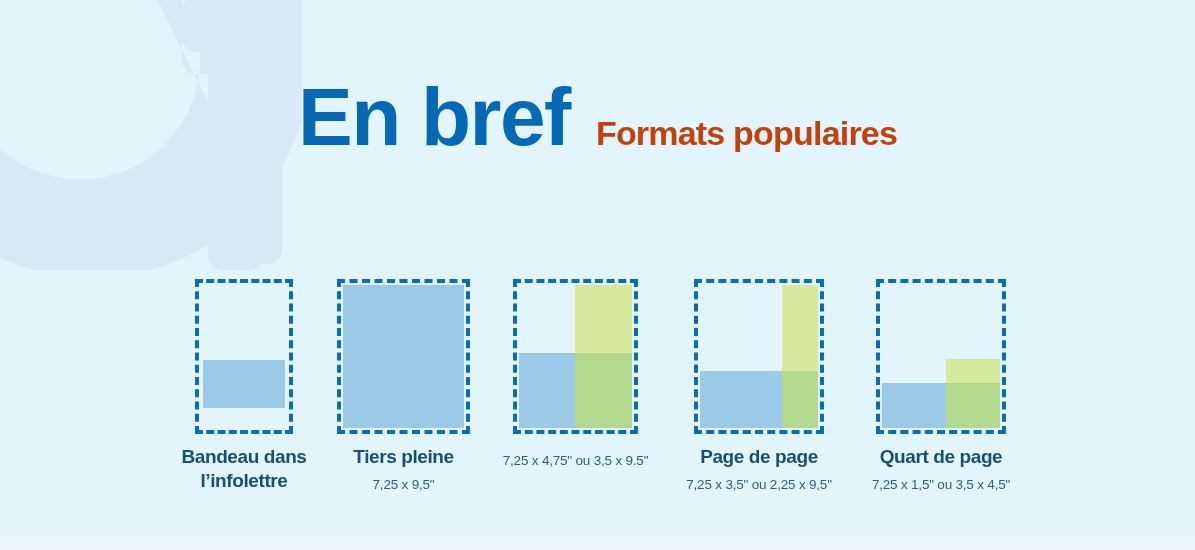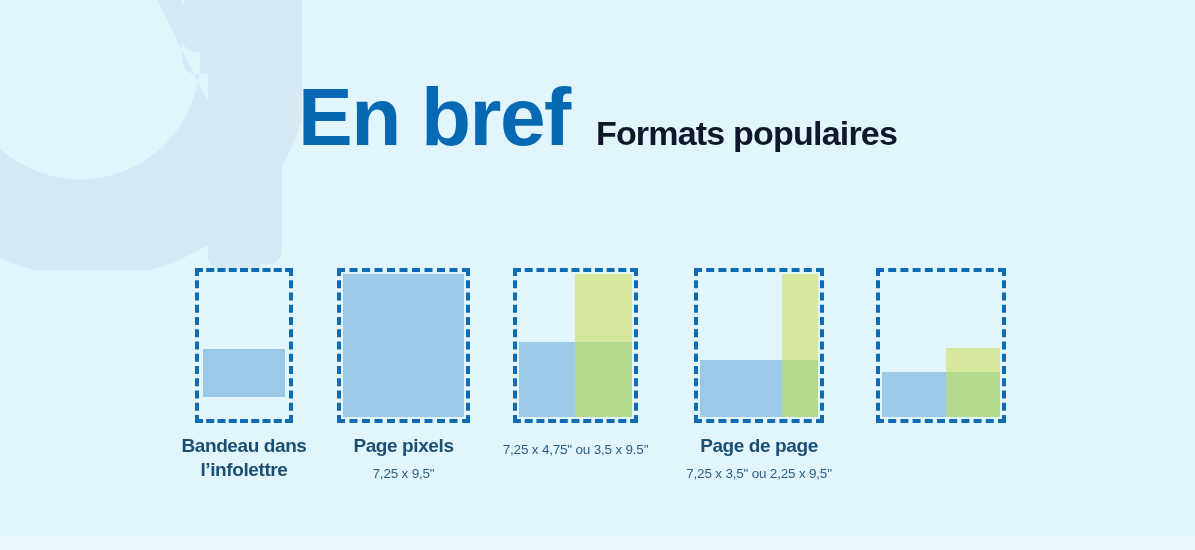--- a/index.html
+++ b/index.html
@@ -56,36 +56,36 @@
     font-size: 82px;
     font-weight: bold;
     color: #0769b3;
     letter-spacing: -1.5px;
     line-height: 1;
     white-space: nowrap;
   }
   #subtitle {
     font-size: 34px;
     font-weight: bold;
-    color: #0f172a;
+    color: #c2410c;
     letter-spacing: -0.8px;
     margin-left: 26px;
     white-space: nowrap;
   }
 
   
   #formats {
     position: absolute;
     left: 0;
     top: 268px;
     width: 1195px;
   }
   .format-item {
     position: absolute;
-    top: 0;
+    top: 11px;
   }
   .format-box {
     position: relative;
     border: 4px dashed #0d6cb4;
     box-sizing: border-box;
     background: transparent;
   }
   .fill {
     position: absolute;
   }
@@ -145,21 +145,21 @@
       <div class="caption" style="top:166px; width:190px;">
         <div class="caption-name wrap">Bandeau dans l’infolettre</div>
       </div>
     </div>
 
     <div class="format-item" style="left:337px; width:133px;">
       <div class="format-box" style="width:133px; height:155px;">
         <div class="fill fill-blue" style="left:2px; right:2px; top:2px; bottom:2px;"></div>
       </div>
       <div class="caption" style="top:166px;">
-        <div class="caption-name">Page pixels</div>
+        <div class="caption-name">Tiers pleine</div>
         <div class="caption-dims">7,25 x 9,5"</div>
       </div>
     </div>
 
     <div class="format-item" style="left:513px; width:125px;">
       <div class="format-box" style="width:125px; height:155px;">
 
         <div class="fill fill-green" style="left:58px; right:2px; top:2px; bottom:2px;"></div>
 
         <div class="fill fill-blue" style="left:2px; width:56px; bottom:2px; height:75px;"></div>
@@ -188,18 +188,22 @@
 
     <div class="format-item" style="left:876px; width:130px;">
       <div class="format-box" style="width:130px; height:155px;">
 
         <div class="fill fill-green" style="left:66px; right:2px; top:76px; bottom:2px;"></div>
 
         <div class="fill fill-blue" style="left:2px; width:64px; bottom:2px; height:45px;"></div>
 
         <div class="fill fill-both" style="left:66px; right:2px; bottom:2px; height:45px;"></div>
       </div>
+      <div class="caption" style="top:166px;">
+        <div class="caption-name">Quart de page</div>
+        <div class="caption-dims">7,25 x 1,5" ou 3,5 x 4,5"</div>
+      </div>
     </div>
 
   </div>
 
   <div id="bottom-strip"></div>
 </div>
 
 </body></html>

